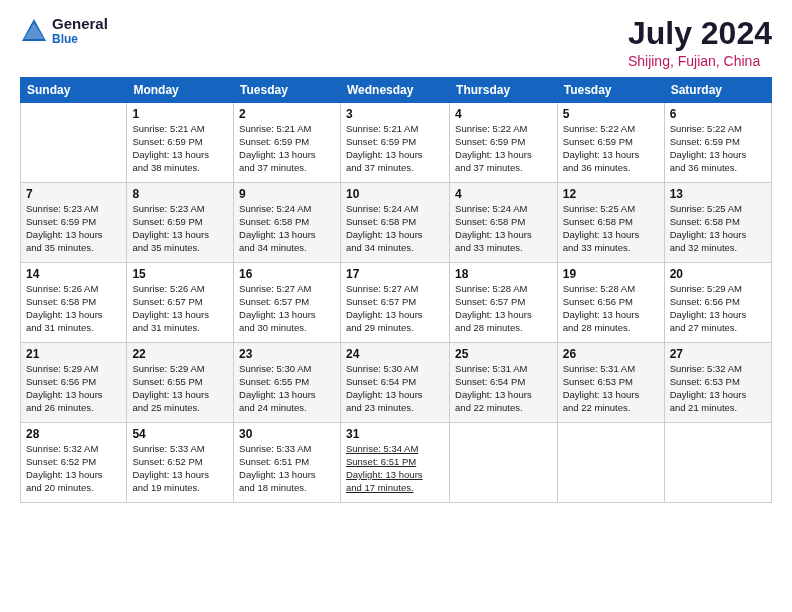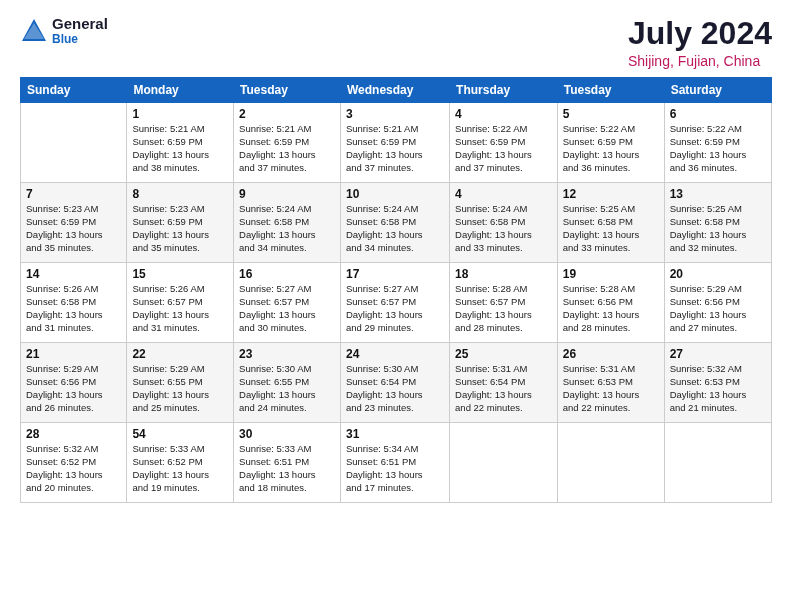--- a/index.html
+++ b/index.html
@@ -355,21 +355,21 @@
           </td>
           <td>
             <span class="day-number">30</span>
             <div class="day-info" style="white-space: pre-line;">Sunrise: 5:33 AM
 Sunset: 6:51 PM
 Daylight: 13 hours
 and 18 minutes.</div>
           </td>
           <td>
             <span class="day-number">31</span>
-            <div class="day-info" style="white-space: pre-line;">Sunrise: 5:34 AM
+            <div class="day-info" style="white-space: pre-line; text-decoration: underline;">Sunrise: 5:34 AM
 Sunset: 6:51 PM
 Daylight: 13 hours
 and 17 minutes.</div>
           </td>
           <td class="empty-cell"></td>
           <td class="empty-cell"></td>
           <td class="empty-cell"></td>
         </tr>
       </tbody>
   </table>

